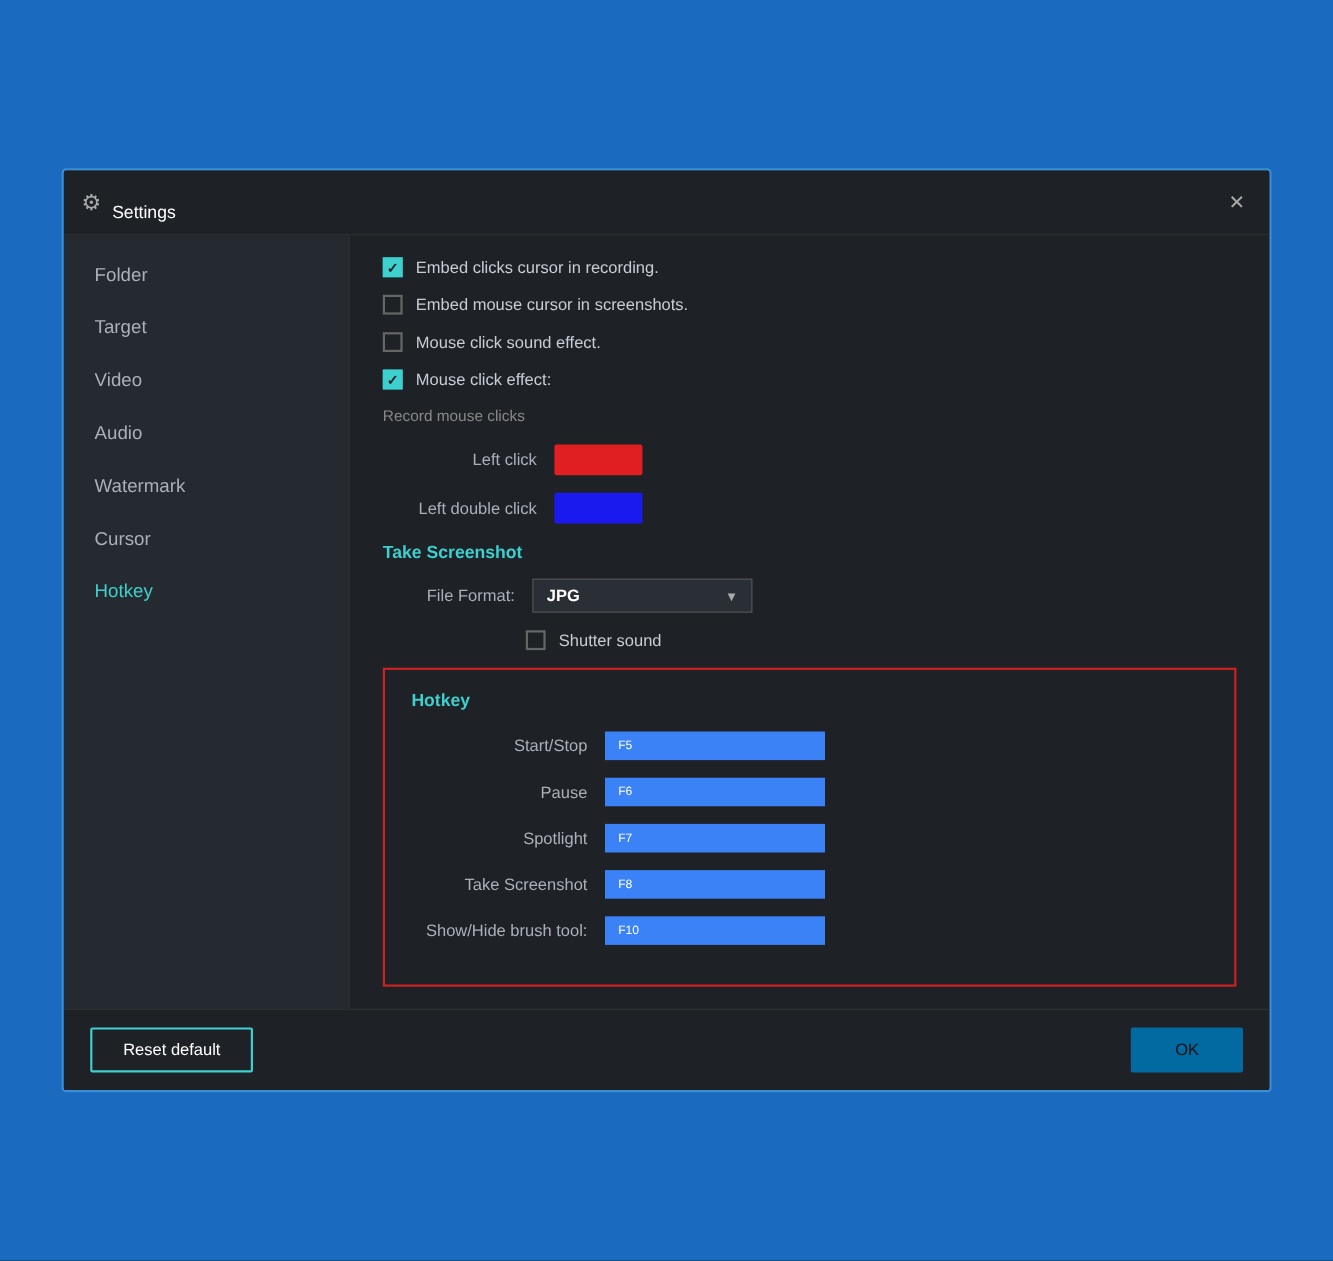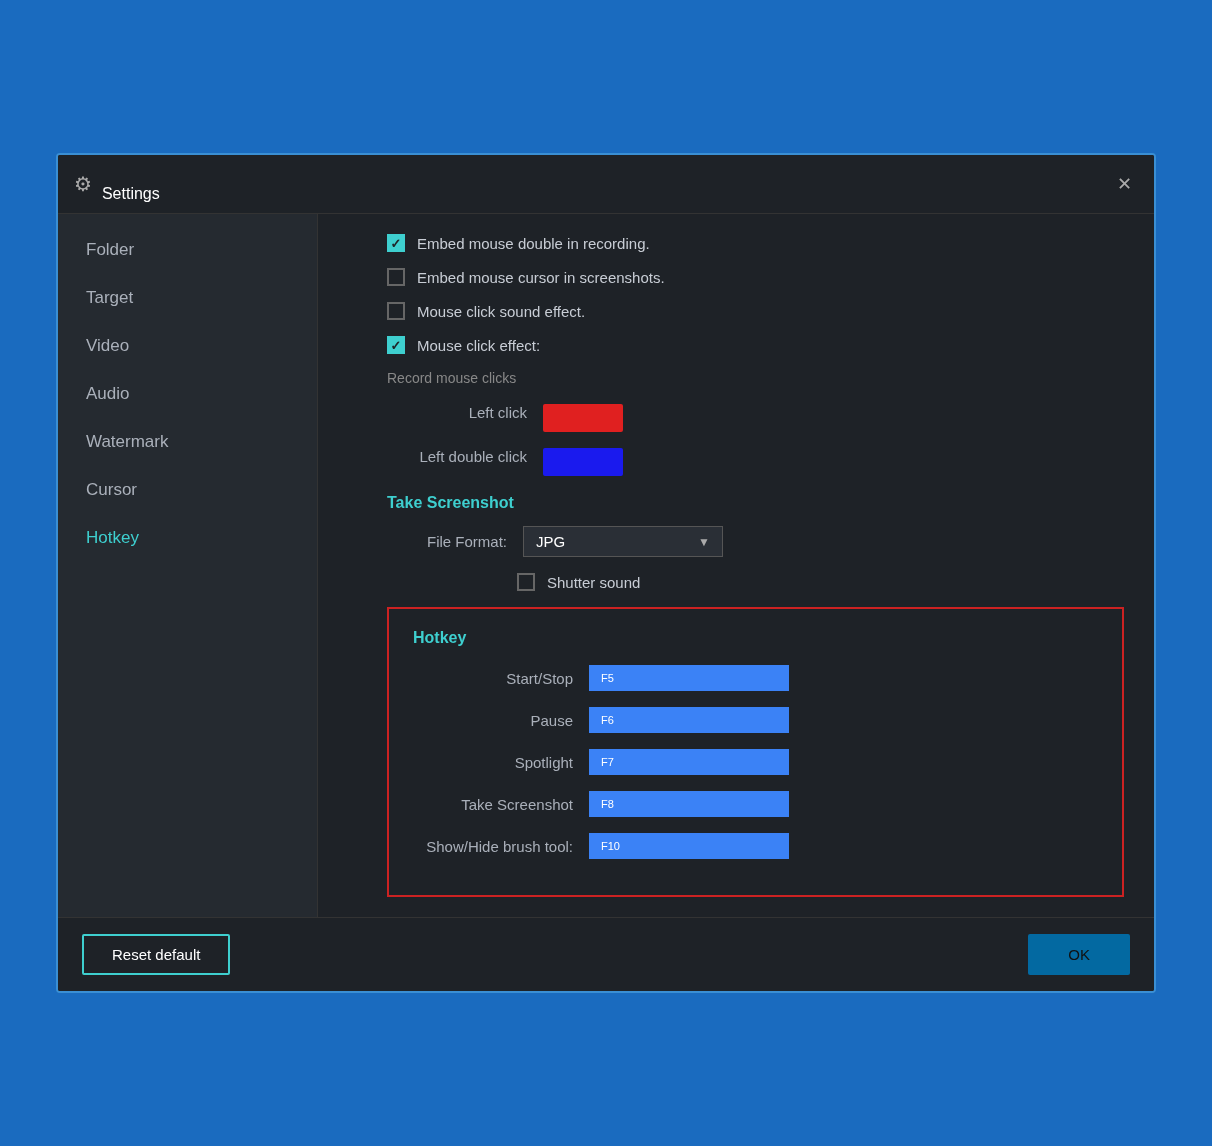--- a/index.html
+++ b/index.html
@@ -43,21 +43,20 @@
       color: #aaa;
       background: none;
       border: none;
       font-size: 18px;
       cursor: pointer;
       padding: 2px 6px;
     }
     .content {
       display: flex;
       flex: 1;
-      gap: 39px;
     }
     .sidebar {
       width: 260px;
       background: #252a30;
       padding: 12px 0;
       border-right: 1px solid #333;
     }
     .sidebar-item {
       padding: 14px 28px;
       color: #aab0ba;
@@ -110,20 +109,21 @@
       font-weight: bold;
     }
     .section-label {
       color: #888;
       font-size: 14px;
       margin-bottom: 18px;
       margin-top: 4px;
     }
     .field-row {
       display: flex;
+      align-items: center;
       gap: 16px;
       margin-bottom: 16px;
     }
     .field-label {
       color: #aab0ba;
       font-size: 15px;
       text-align: right;
       min-width: 140px;
     }
     .color-box-red {
@@ -162,20 +162,21 @@
       background: #2a2f36;
       border: 1px solid #555;
       color: #fff;
       font-size: 15px;
       padding: 6px 12px;
       width: 200px;
       display: flex;
       align-items: center;
       justify-content: space-between;
       cursor: pointer;
+      font-weight: bold;
     }
     .dropdown-arrow {
       color: #aaa;
       font-size: 12px;
     }
     .hotkey-box {
       border: 2px solid #cc2222;
       padding: 20px 24px;
       margin-top: 12px;
       background: #1e2227;
@@ -263,21 +264,21 @@
       <div class="sidebar-item active">Hotkey</div>
     </div>
 
     <div class="main-panel">
       <div class="scroll-area">
 
         <div class="checkbox-row">
           <div class="checkbox">
             <span class="checkmark">✓</span>
           </div>
-          <span>Embed mouse double in recording.</span>
+          <span>Embed clicks cursor in recording.</span>
         </div>
 
         <div class="checkbox-row">
           <div class="checkbox unchecked"></div>
           <span>Embed mouse cursor in screenshots.</span>
         </div>
 
         <div class="checkbox-row">
           <div class="checkbox unchecked"></div>
           <span>Mouse click sound effect.</span>

